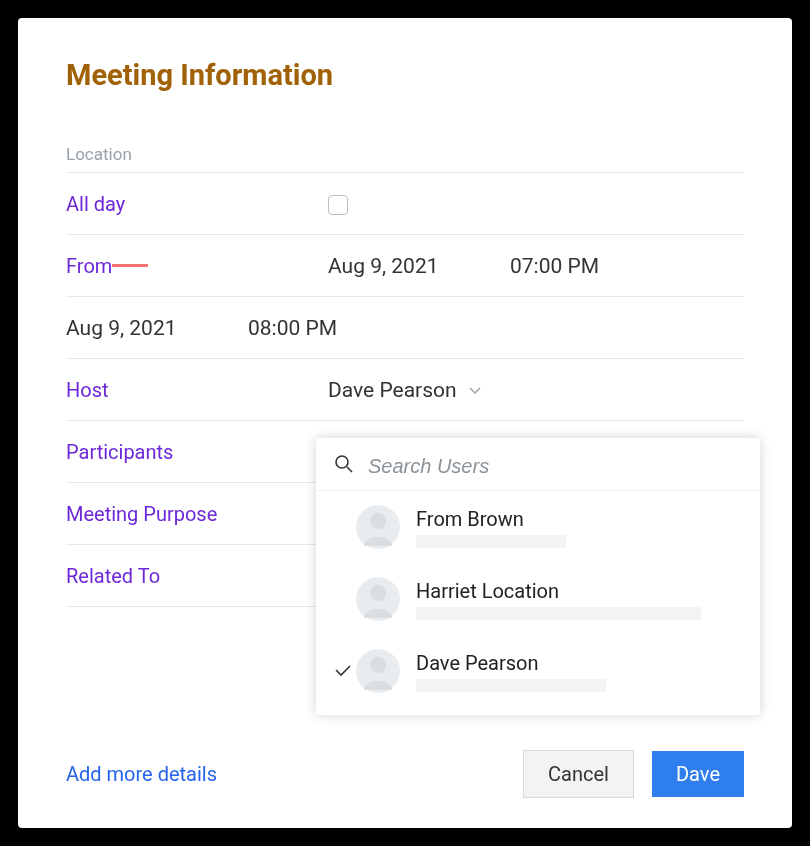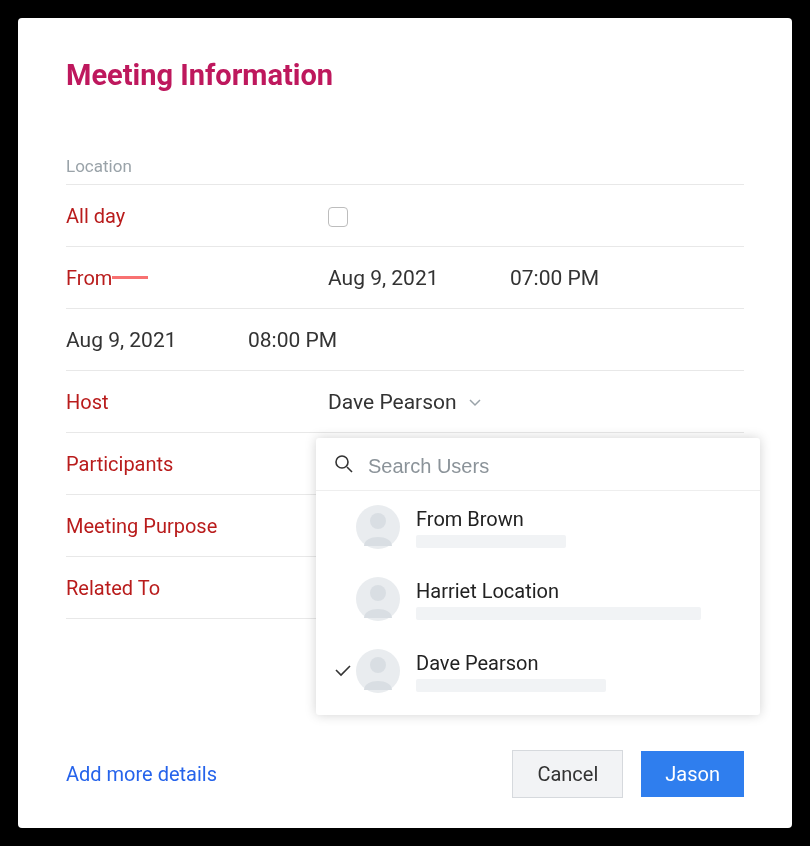--- a/index.html
+++ b/index.html
@@ -21,39 +21,39 @@
       left: 18px;
       right: 18px;
       bottom: 18px;
       background: #fff;
       border-radius: 4px;
       padding: 40px 48px 30px 48px;
     }
     .title {
       font-size: 29px;
       font-weight: 700;
-      color: #be185d;
-      margin-bottom: 32px;
+      color: #a16207;
+      margin-bottom: 20px;
     }
     .field-row {
       display: flex;
       align-items: center;
       border-bottom: 1px solid #e8e8e8;
       padding: 18px 0;
       min-height: 62px;
     }
     .field-row-first {
       padding-top: 4px;
       padding-bottom: 8px;
       min-height: 36px;
     }
     .field-label {
       width: 262px;
       font-size: 20px;
-      color: #b91c1c;
+      color: #6d28d9;
       flex-shrink: 0;
     }
     .field-label-muted {
       color: #9aa3a9;
       font-size: 17px;
       margin-top: 28px;
     }
     .field-value {
       font-size: 21px;
       color: #333;
@@ -146,20 +146,21 @@
     }
     .search-icon {
       margin-right: 14px;
     }
     .search-input {
       flex: 1;
       border: none;
       outline: none;
       font-size: 20px;
       color: #333;
+      font-style: italic;
     }
     .search-input::placeholder {
       color: #8b9399;
     }
     .user-row {
       display: flex;
       align-items: center;
       padding: 14px 18px 14px 14px;
       cursor: pointer;
     }
@@ -265,21 +266,21 @@
   </div>
 
   <div class="field-row">
     <div class="field-label">Related To</div>
   </div>
 
   <div class="footer">
     <span class="add-more">Add more details</span>
     <span class="footer-spacer"></span>
     <button class="btn btn-cancel">Cancel</button>
-    <button class="btn btn-save">Jason</button>
+    <button class="btn btn-save">Dave</button>
   </div>
 </div>
 
 <div class="dropdown">
   <div class="search-row">
     <span class="search-icon">
       <svg width="20" height="20" viewBox="0 0 20 20">
           <circle cx="8" cy="8" r="6" stroke="#333" stroke-width="1.6" fill="none"></circle>
           <line x1="13" y1="13" x2="18" y2="18" stroke="#333" stroke-width="1.6"></line>
         </svg>

